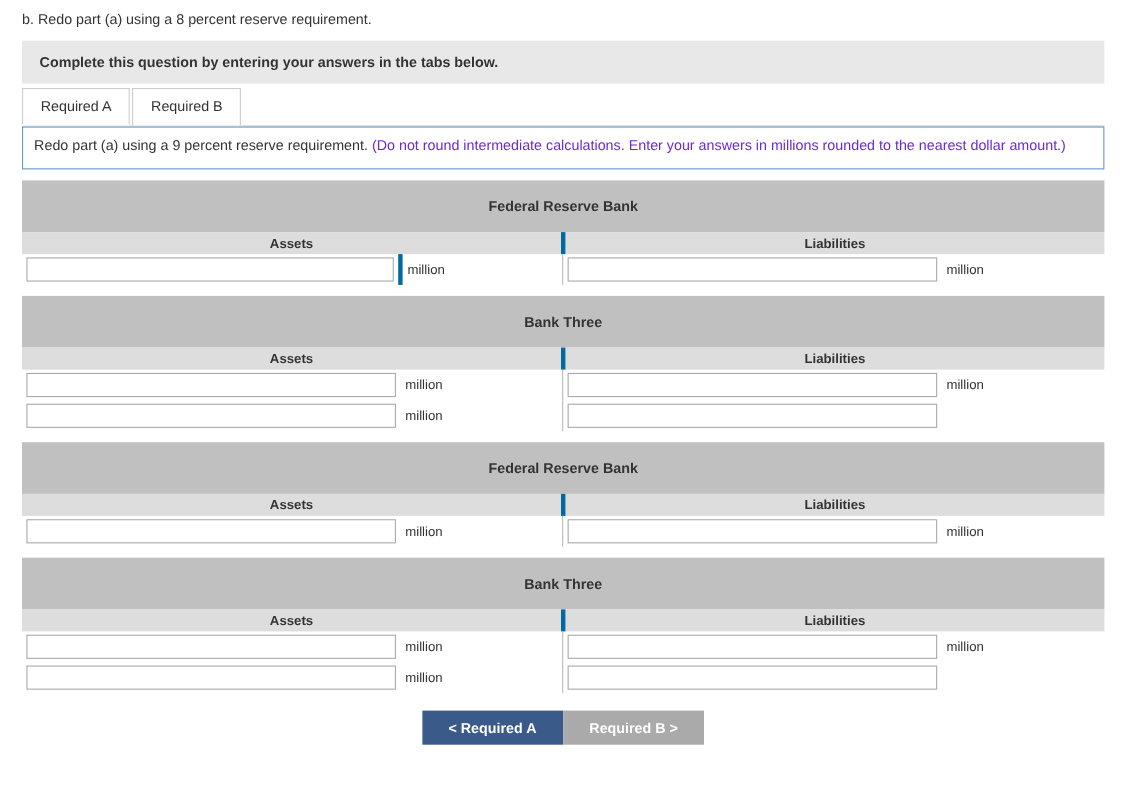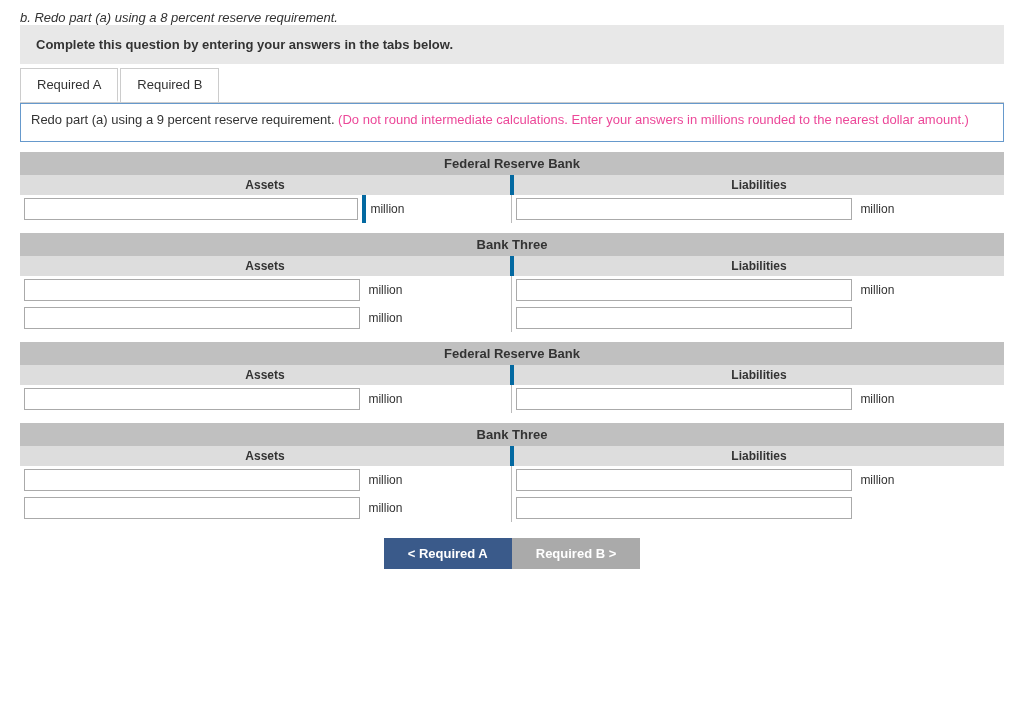--- a/index.html
+++ b/index.html
@@ -9,21 +9,21 @@
       background: #fff;
       color: #333;
     }
     .page-wrapper {
       max-width: 1024px;
       margin: 0 auto;
       padding: 10px 20px 20px;
     }
     .intro-text {
       font-size: 13px;
-      font-style: italic;
+      margin-bottom: 12px;
     }
     .instruction-box {
       background: #e8e8e8;
       padding: 12px 16px;
       font-weight: bold;
       font-size: 13px;
       margin-bottom: 0;
     }
     .tabs-container {
       display: flex;
@@ -48,38 +48,38 @@
     .content-area {
       border: 1px solid #6699cc;
       padding: 8px 10px 10px;
       margin-bottom: 10px;
     }
     .note-text {
       font-size: 13px;
       margin-bottom: 4px;
     }
     .note-text .red-text {
-      color: #ec4899;
+      color: #6d28d9;
       text-align: center;
     }
     .panel-label {
       font-size: 12px;
       margin: 8px 0 2px;
     }
     .section-table {
       width: 100%;
       border-collapse: collapse;
       margin-bottom: 6px;
     }
     .section-header {
       background: #c0c0c0;
       text-align: center;
       font-weight: bold;
       font-size: 13px;
-      padding: 4px;
+      padding: 16px;
     }
     .col-header {
       background: #ddd;
       font-weight: bold;
       font-size: 12px;
       padding: 3px 6px;
       text-align: center;
     }
     .input-cell {
       padding: 3px 4px;

